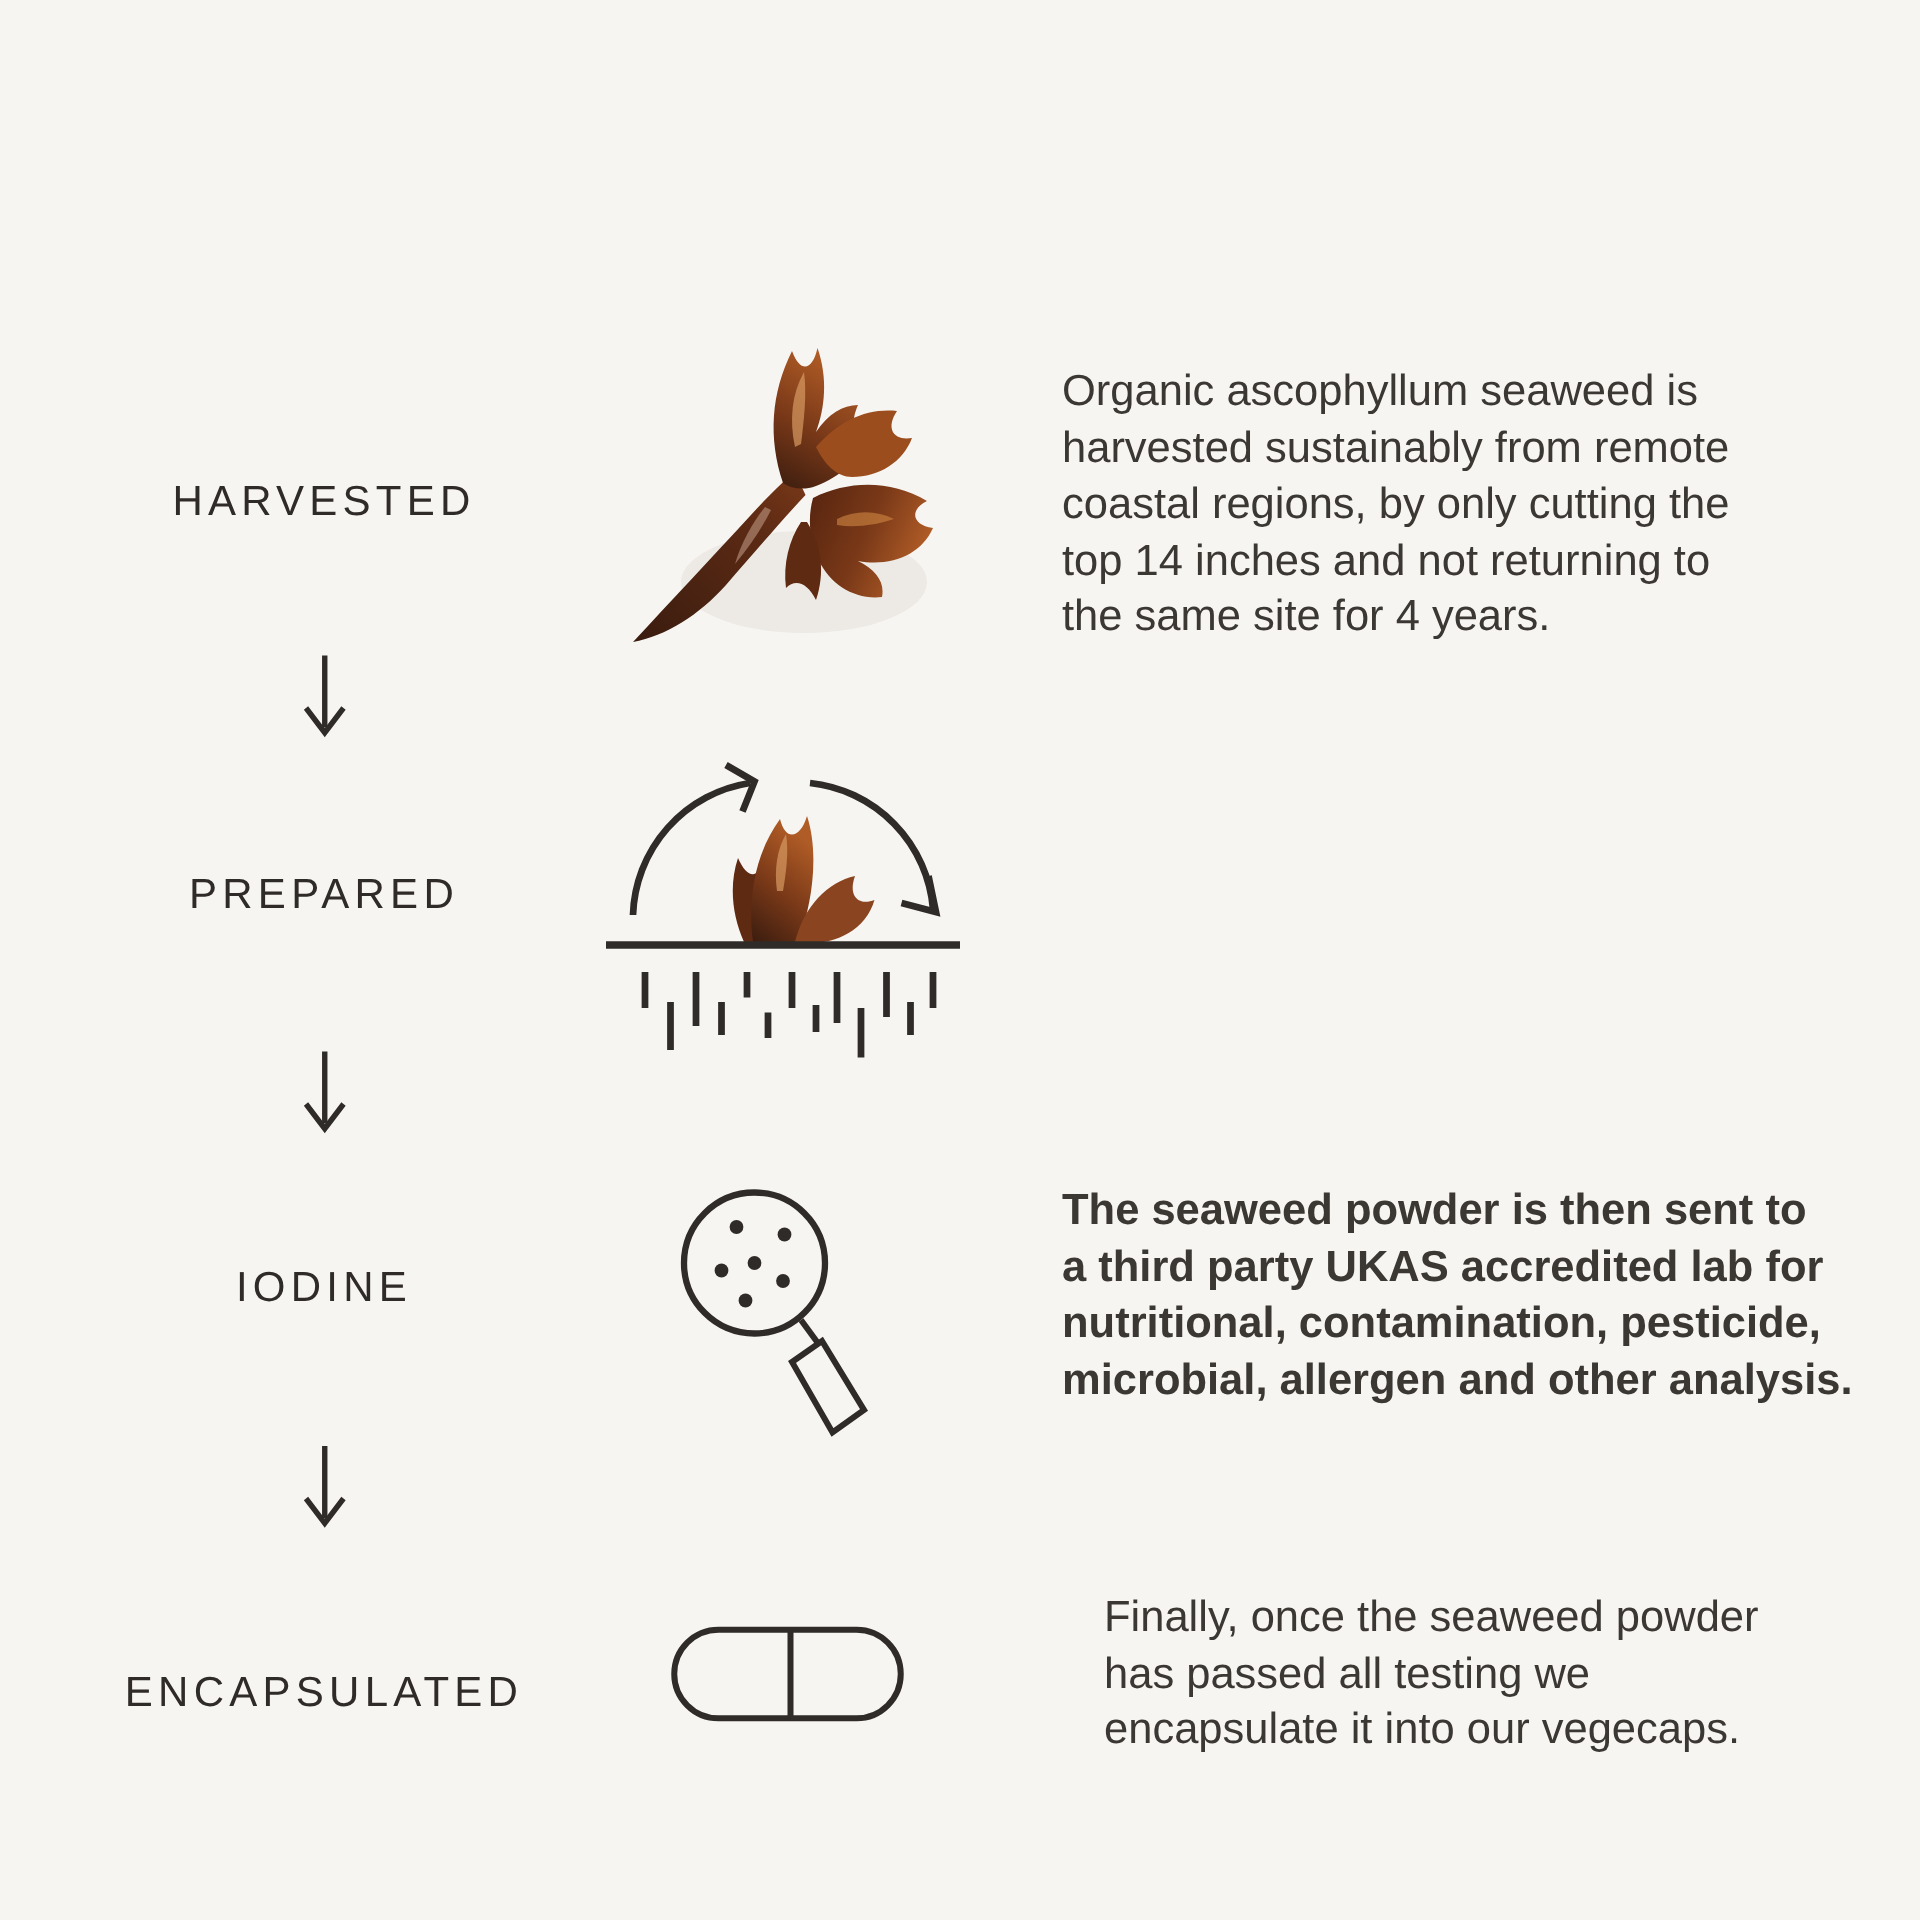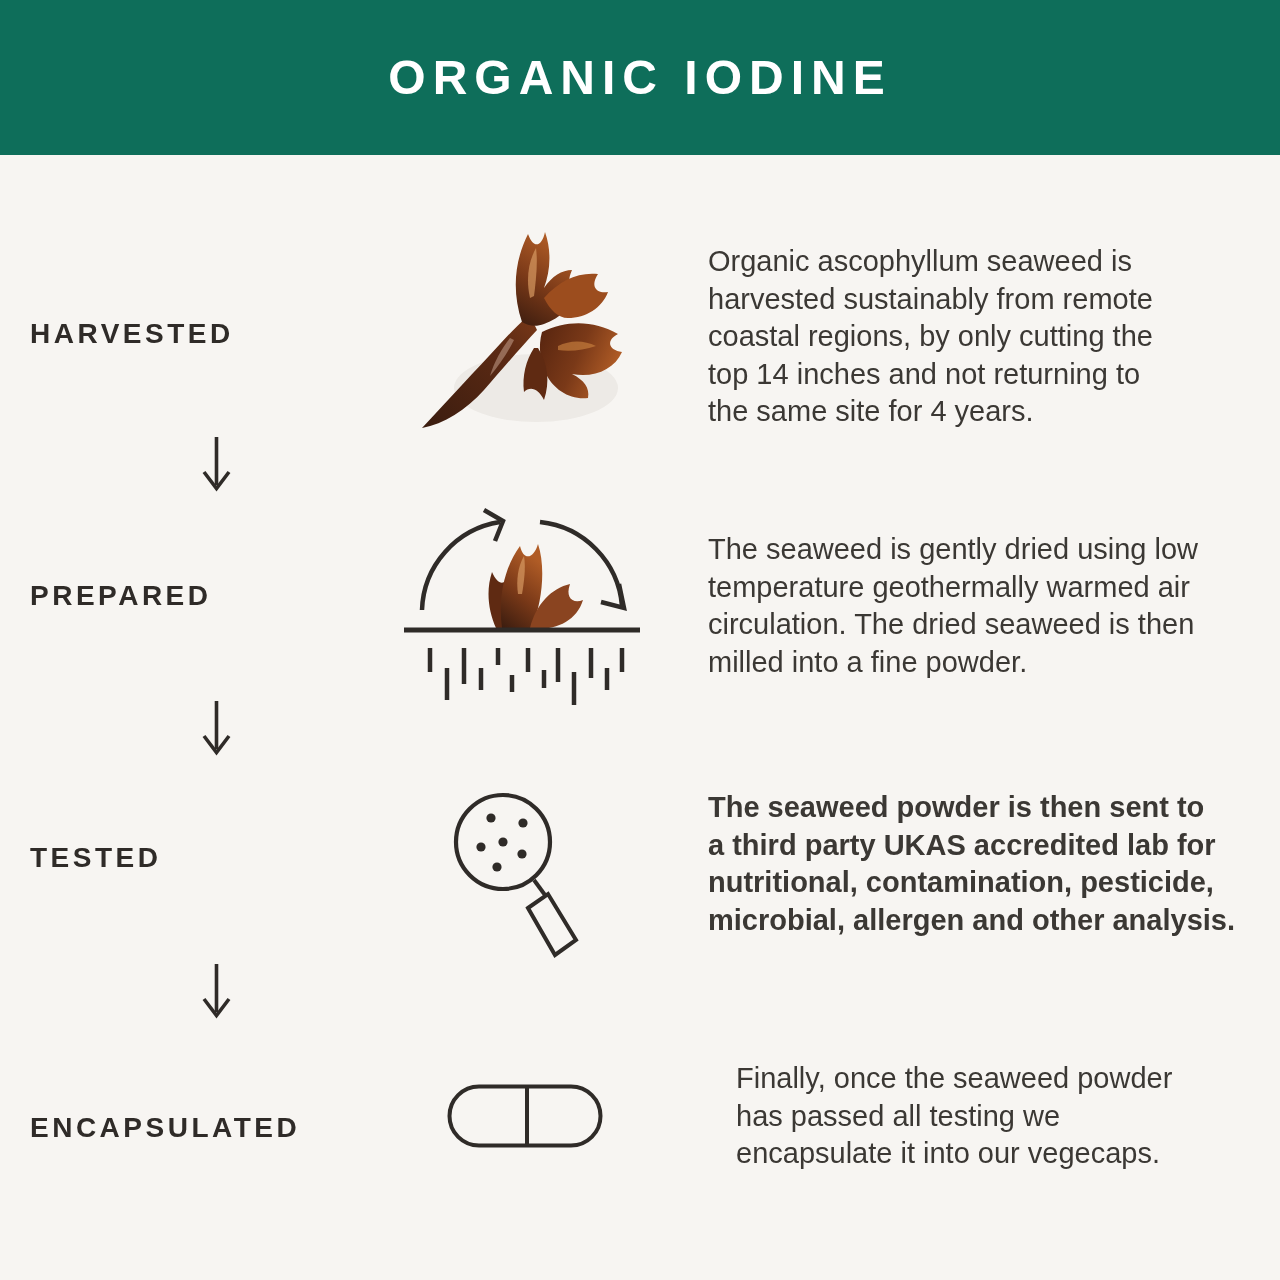--- a/index.html
+++ b/index.html
@@ -25,23 +25,23 @@
     color: var(--header-text, #FFFFFF);
     font-size: 48px;
     font-weight: 700;
     letter-spacing: 7px;
     white-space: nowrap;
   }
   .step-label {
     position: absolute;
     left: 30px;
     width: 372px;
-    text-align: left;
+    text-align: center;
     font-size: 28px;
-    font-weight: 700;
+    font-weight: 400;
     letter-spacing: 3.5px;
     color: var(--label-text, #2F2B28);
     line-height: 30px;
     white-space: nowrap;
   }
   .l1 { top: 319px; }
   .l2 { top: 581px; }
   .l3 { top: 843px; }
   .l4 { top: 1113px; }
   .step-text {
@@ -66,23 +66,20 @@
   .a1 { top: 435px; }
   .a2 { top: 699px; }
   .a3 { top: 962px; }
   .stroke { stroke: var(--line, #2F2B28); fill: none; }
 </style>
 </head>
 <body>
 
 <div class="page">
 
-  <header class="banner">
-    <h1 class="title">ORGANIC IODINE</h1>
-  </header>
 
   <div class="step-label l1">HARVESTED</div>
   <div class="step-icon i1">
     <svg width="225" height="212" viewBox="0 0 225 212" xmlns="http://www.w3.org/2000/svg">
       <defs>
         <linearGradient id="swStem" x1="0" y1="1" x2="1" y2="0">
           <stop offset="0" style="stop-color:var(--seaweed-dark,#3A1C0F)"></stop>
           <stop offset="0.7" style="stop-color:#5C2A14"></stop>
           <stop offset="1" style="stop-color:var(--seaweed-mid,#7A3918)"></stop>
         </linearGradient>
@@ -152,31 +149,27 @@
         <path d="M128,150 L128,174"></path>
         <path d="M144,172 L144,190"></path>
         <path d="M158,150 L158,184"></path>
         <path d="M174,174 L174,207"></path>
         <path d="M191,150 L191,180"></path>
         <path d="M207,170 L207,192"></path>
         <path d="M222,150 L222,174"></path>
       </g>
     </svg>
   </div>
-  <div class="step-text t2">The seaweed is gently dried using low
-temperature geothermally warmed air
-circulation. The dried seaweed is then
-milled into a fine powder.</div>
 
   <svg class="flow-arrow a2" viewBox="0 0 31 58" xmlns="http://www.w3.org/2000/svg">
     <path class="stroke" d="M15.5,2 L15.5,50" stroke-width="3.6"></path>
     <path class="stroke" d="M3,37 L15.5,53.5 L28,37" stroke-width="3.6"></path>
   </svg>
 
-  <div class="step-label l3">TESTED</div>
+  <div class="step-label l3">IODINE</div>
   <div class="step-icon i3">
     <svg width="136" height="178" viewBox="0 0 136 178" xmlns="http://www.w3.org/2000/svg">
       <circle class="stroke" cx="55" cy="60" r="47" stroke-width="4.2"></circle>
       <g fill="var(--line,#2F2B28)">
         <circle cx="43" cy="36" r="4.6"></circle>
         <circle cx="75" cy="41" r="4.6"></circle>
         <circle cx="55" cy="60" r="4.6"></circle>
         <circle cx="33" cy="65" r="4.6"></circle>
         <circle cx="74" cy="72" r="4.6"></circle>
         <circle cx="49" cy="85" r="4.6"></circle>

